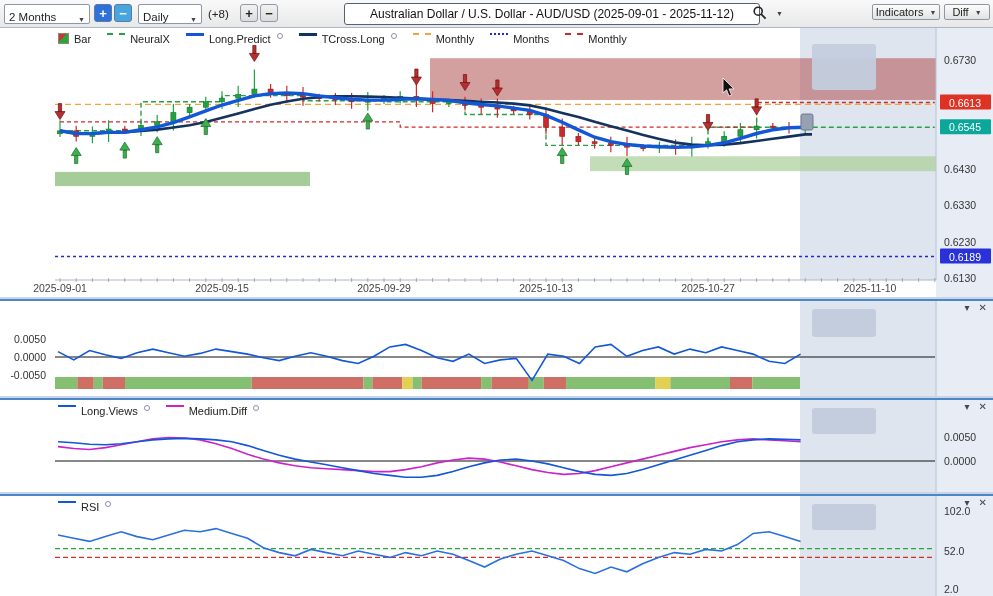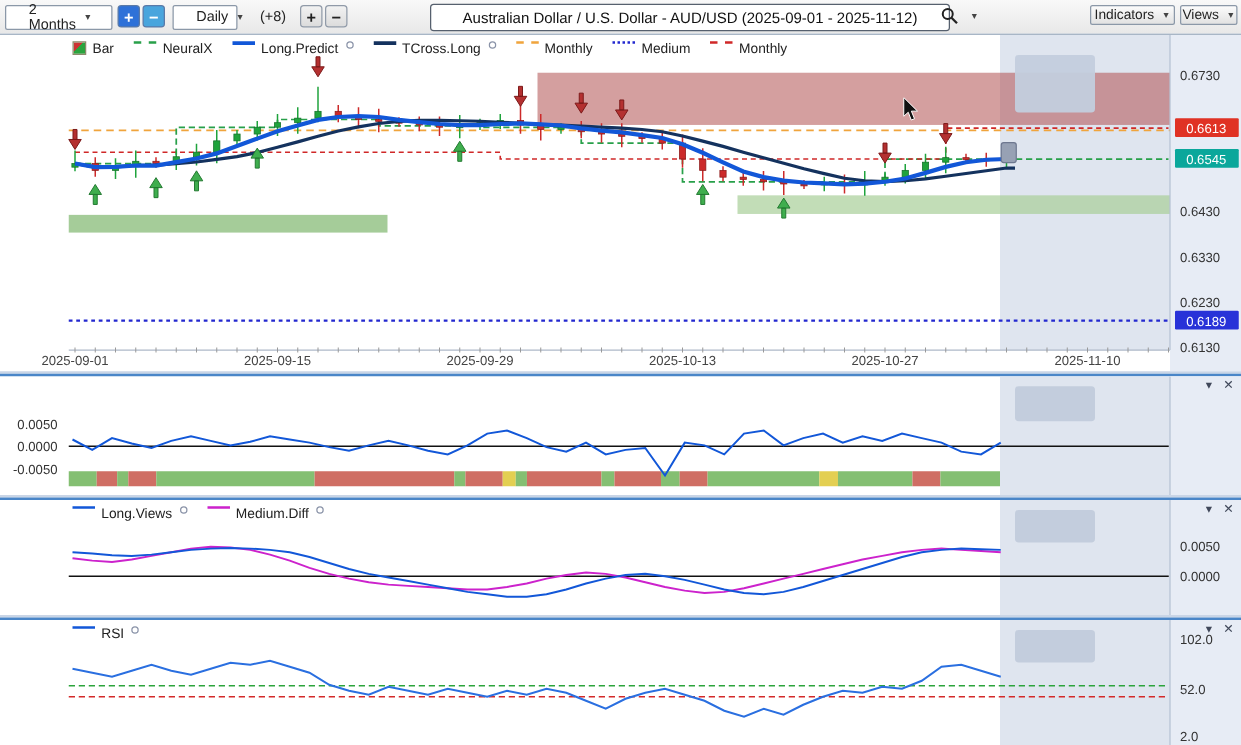--- a/index.html
+++ b/index.html
@@ -1,20 +1,20 @@
 <!DOCTYPE html>
 <html><head>
 <meta charset="utf-8">
 <style>
 *{box-sizing:border-box;margin:0;padding:0}
 html,body{width:993px;height:596px}
 body{position:relative;font-family:"Liberation Sans",sans-serif;background:#c9d5e6;overflow:hidden;font-size:12px;color:#222}
 #toolbar{position:absolute;left:0;top:0;width:993px;height:28px;background:linear-gradient(#f9f9f9,#e8e8e8);border-bottom:1px solid #a8b6c6;z-index:6}
 .tb{position:absolute;top:4px;height:20px;display:flex;align-items:center}
-.select{background:#fff;border:1px solid #8b98a8;border-radius:2px;padding:0 18px;display:flex;align-items:center;justify-content:space-between;font-size:11.5px;height:20px;cursor:default}
+.select{background:#fff;border:1px solid #8b98a8;border-radius:2px;padding:0 4px;display:flex;align-items:flex-end;justify-content:space-between;font-size:11.5px;height:20px;cursor:default}
 .caret{font-size:7px;color:#444;margin-left:6px}
 .sqbtn{width:18px;height:18px;border-radius:3px;display:flex;align-items:center;justify-content:center;font-size:13px;font-weight:bold;border:1px solid #5a7aa8}
 .btn-blue{background:#2e71d8;color:#fff}
 .btn-cyan{background:#49a5dd;color:#fff}
 .btn-gray{background:linear-gradient(#f2f2f2,#dcdcdc);color:#222;border-color:#909aa8}
 #title-box{position:absolute;left:344px;top:3px;width:416px;height:22px;background:#fff;border:1px solid #56606e;border-radius:3px;display:flex;align-items:center;justify-content:center;font-size:12px;color:#111}
 #search-wrap{position:absolute;left:752px;top:5px;display:flex;align-items:center;gap:2px}
 .tbbtn{background:linear-gradient(#fcfcfc,#e2e2e2);border:1px solid #8b98a8;border-radius:2px;height:16px;display:flex;align-items:center;justify-content:center;font-size:11px;padding:0 6px}
 .panel{position:absolute;left:0;width:993px;background:#fff;overflow:hidden}
 #main-panel{top:28px;height:269px}
@@ -47,21 +47,21 @@
   <div class="tb select" style="left:4px;width:86px">
     <span>2 Months</span>
     <span class="caret">▼</span>
   </div>
   <div class="tb sqbtn btn-blue" style="left:94px">
       <span>+</span>
     </div>
   <div class="tb sqbtn btn-cyan" style="left:114px">
       <span>−</span>
     </div>
-  <div class="tb select" style="left:138px;width:52px">
+  <div class="tb select" style="left:138px;width:64px">
     <span>Daily</span>
     <span class="caret">▼</span>
   </div>
   <div class="tb" style="left:208px;font-size:11.5px">(+8)</div>
   <div class="tb sqbtn btn-gray" style="left:240px">
       <span>+</span>
     </div>
   <div class="tb sqbtn btn-gray" style="left:260px">
       <span>−</span>
     </div>
@@ -75,21 +75,21 @@
       <line x1="9.2" y1="9.2" x2="13.6" y2="13.6" stroke="#222" stroke-width="1.8"></line>
     </svg>
     <span class="caret">▼</span>
   </div>
 
   <div class="tb tbbtn" style="left:872px;width:68px">
     <span>Indicators</span>
     <span class="caret">▼</span>
   </div>
   <div class="tb tbbtn" style="left:944px;width:46px">
-    <span>Views</span>
+    <span>Diff</span>
     <span class="caret">▼</span>
   </div>
 </div>
 
 <div id="main-panel" class="panel">
   <div class="axisstrip"></div>
   <svg id="svg-main" class="chart" width="993" height="268">
       <rect x="800" y="0" width="136" height="252" fill="#d7deeb" opacity="0.8"></rect>
       <rect x="430" y="30.1835000000002" width="506" height="41.779499999999835" fill="#b05050" opacity="0.55"></rect>
       <rect x="55" y="143.8964000000002" width="255" height="14.16870000000003" fill="#8fbf7f" opacity="0.8"></rect>
@@ -303,21 +303,21 @@
         <span class="lt"></span>
         <span>TCross.Long</span>
         <span class="dot"></span>
       </span>
     <span class="li">
         <span class="lq"></span>
         <span>Monthly</span>
       </span>
     <span class="li">
         <span class="ly"></span>
-        <span>Medium</span>
+        <span>Months</span>
       </span>
     <span class="li">
         <span class="lm"></span>
         <span>Monthly</span>
       </span>
   </div>
 </div>
 
 <div id="panel-neuralx" class="panel">
   <div class="axisstrip"></div>

